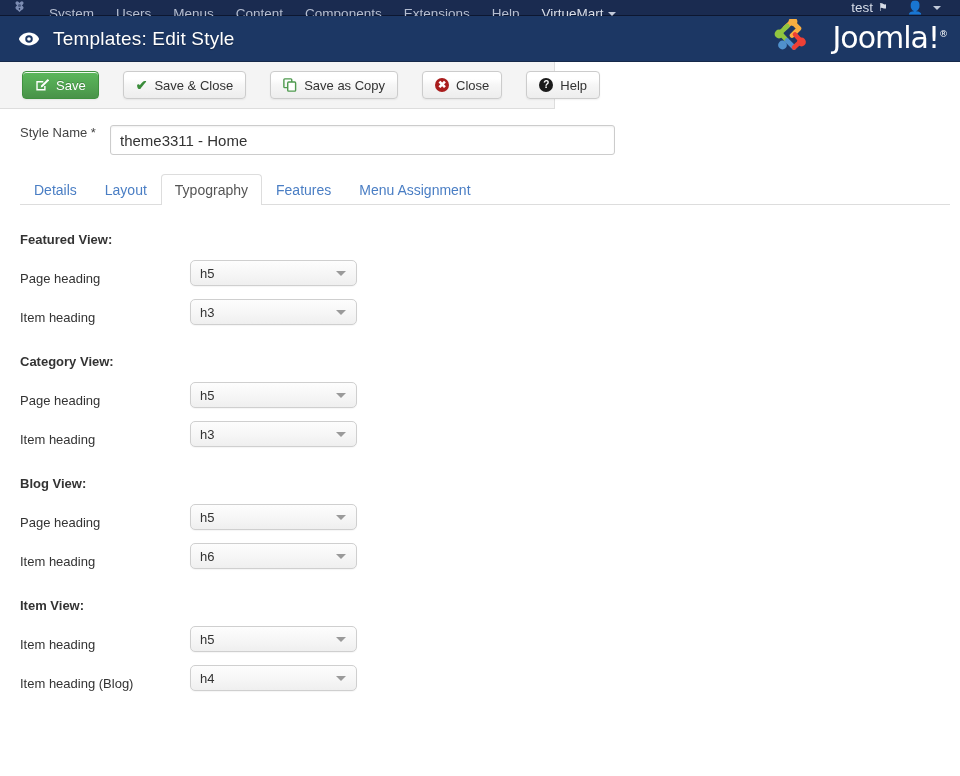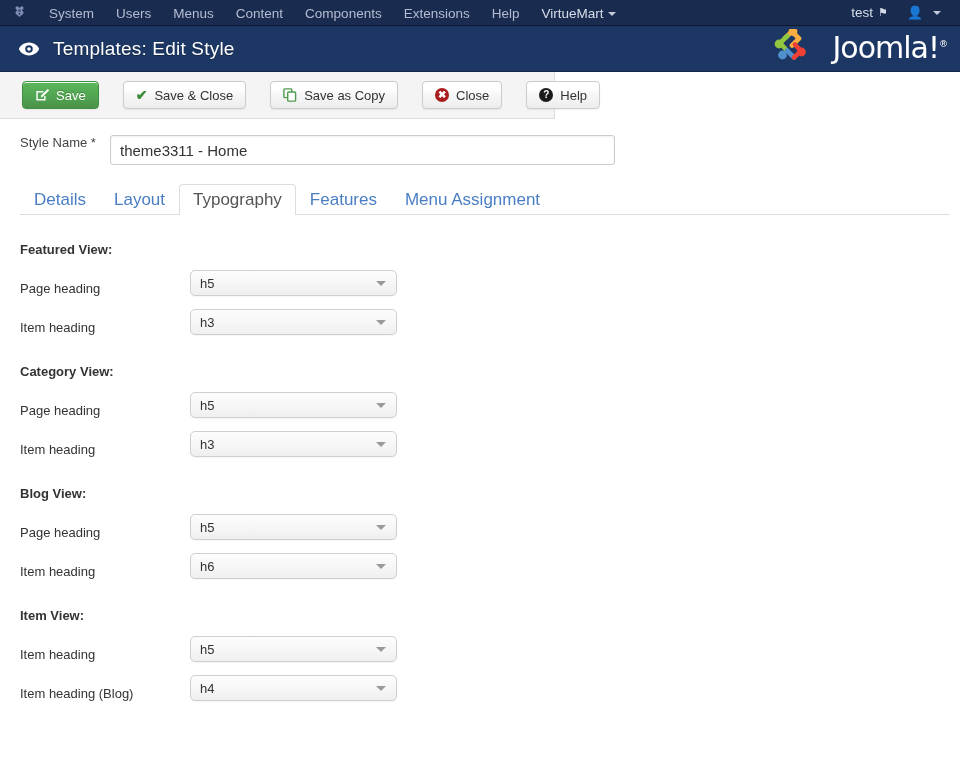--- a/index.html
+++ b/index.html
@@ -12,21 +12,21 @@
     background: #ffffff;
     font-family: "Liberation Sans", sans-serif;
     font-size: 13px;
     color: #333333;
     overflow: hidden;
     position: relative;
   }
 
   
   .topbar {
-    height: 26px;
+    height: 16px;
     background: #1a2b50;
     border-bottom: 1px solid #0d1730;
     display: flex;
     align-items: center;
     padding: 0 10px 0 0;
     box-sizing: border-box;
   }
   .brand-mark {
     width: 38px;
     display: flex;
@@ -211,21 +211,21 @@
   .tabs {
     margin: 19px 0 0 20px;
     width: 930px;
     border-bottom: 1px solid #dddddd;
     display: flex;
     align-items: flex-end;
     height: 31px;
     box-sizing: border-box;
   }
   .tab {
-    font-size: 17px;
+    font-size: 14px;
     color: #4a7ec4;
     padding: 7px 13px 7px 13px;
     line-height: 16px;
     cursor: pointer;
     border: 1px solid transparent;
     border-bottom: none;
     border-radius: 4px 4px 0 0;
     margin-bottom: -1px;
     white-space: nowrap;
     background: transparent;
@@ -256,21 +256,21 @@
     margin-top: 13px;
     height: 26px;
   }
   .field-label {
     width: 170px;
     font-size: 13px;
     color: #333333;
   }
   .select {
     position: relative;
-    width: 207px;
+    width: 167px;
     height: 26px;
     box-sizing: border-box;
     border: 1px solid #cfcfcf;
     border-radius: 5px;
     background: linear-gradient(to bottom, #fdfdfd 0%, #f6f6f6 55%, #efefef 100%);
     display: flex;
     align-items: center;
     padding: 4px 9px;
     font-size: 13px;
     color: #333333;

